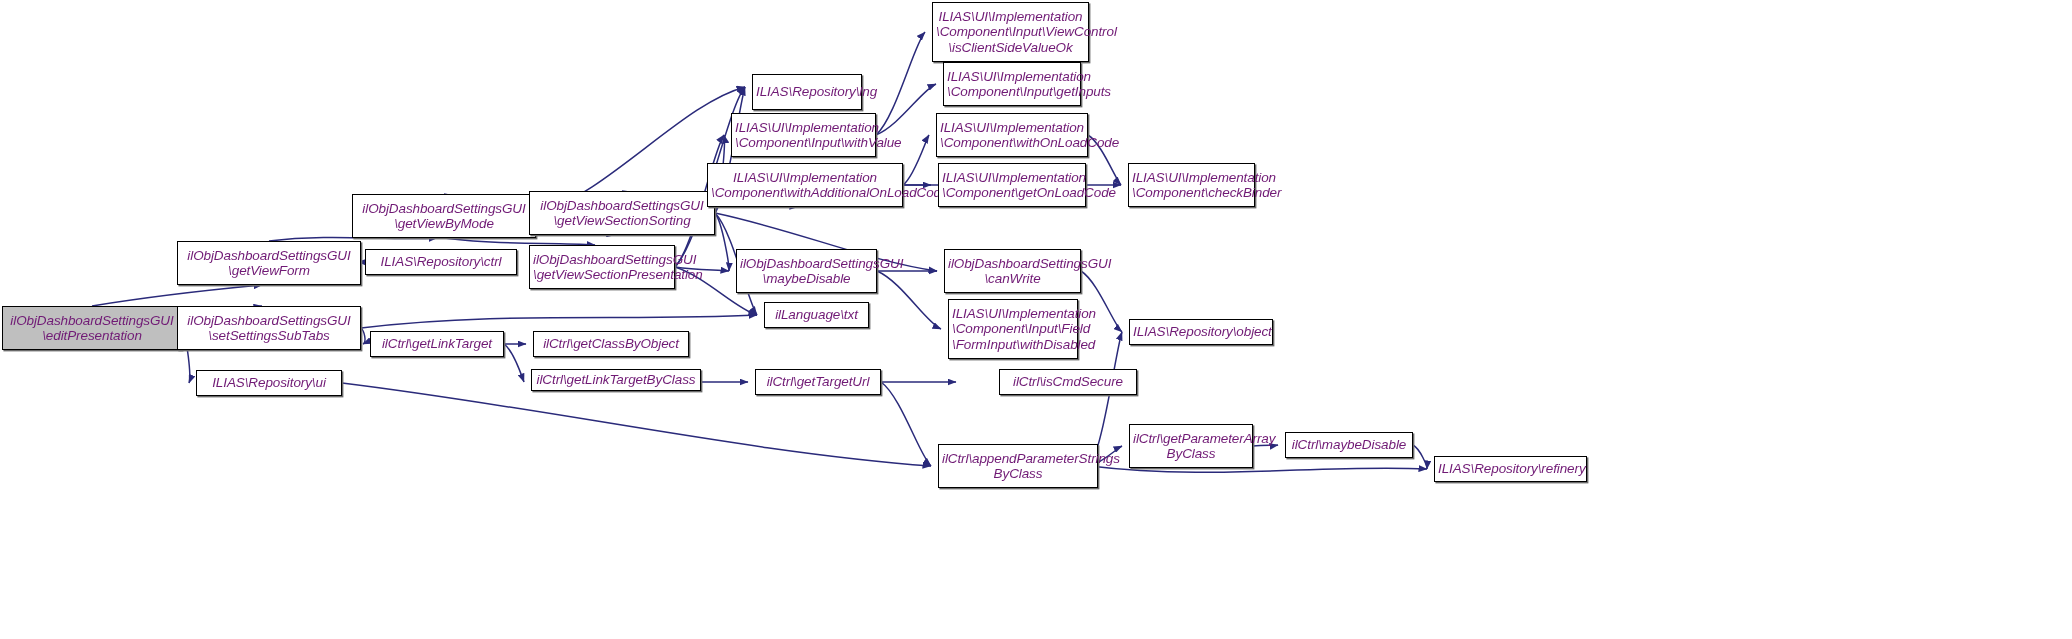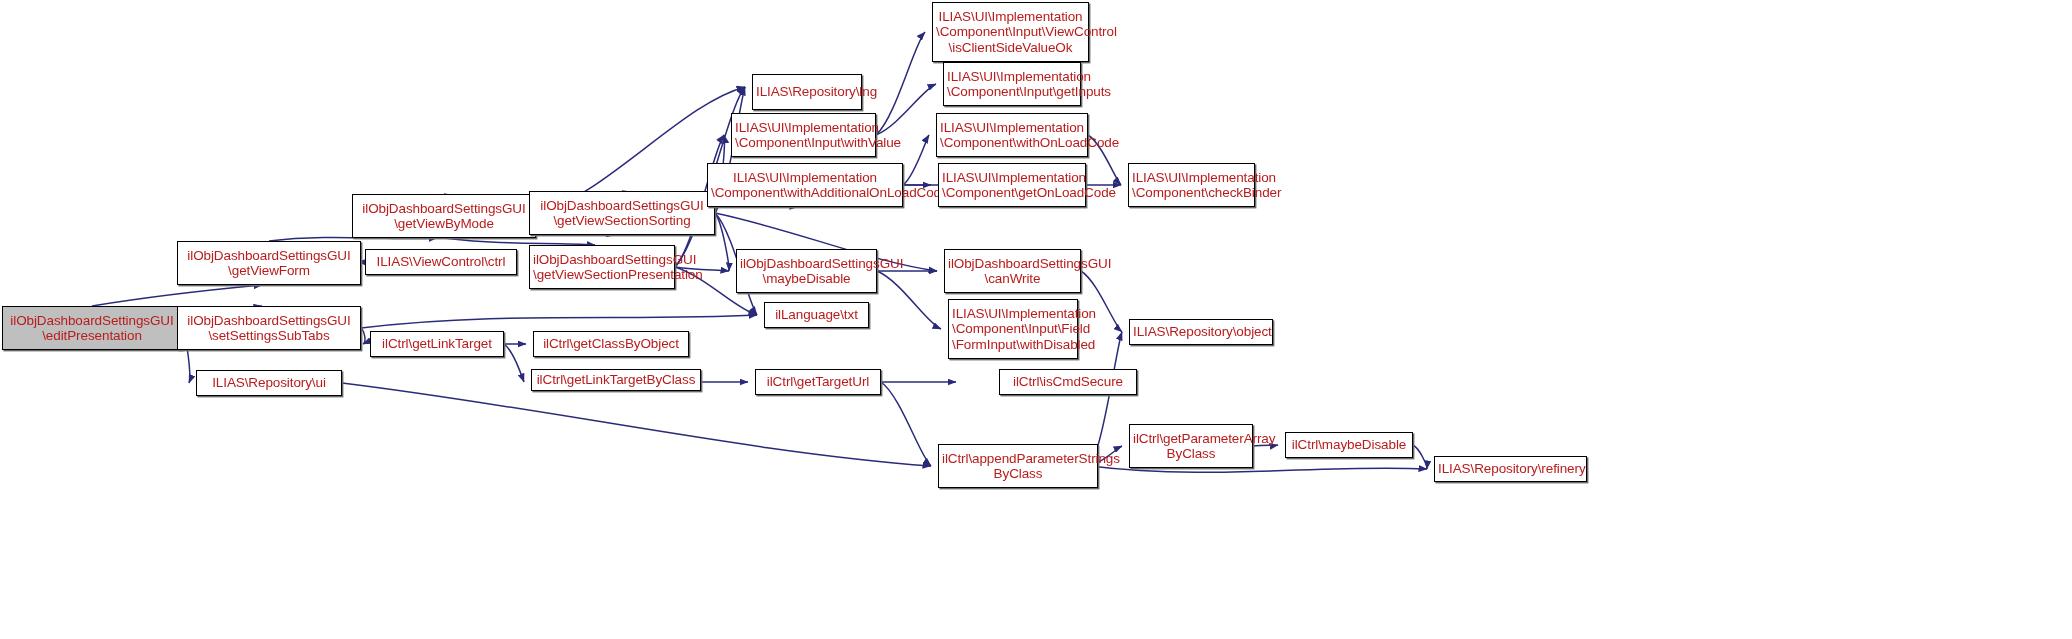--- a/index.html
+++ b/index.html
@@ -22,32 +22,33 @@
     top: 0;
     width: 2072px;
     height: 639px;
     pointer-events: none;
   }
   .node {
     position: absolute;
     box-sizing: border-box;
     border: 1px solid #000000;
     background: #ffffff;
-    color: #b91c1c;
+    color: #701a75;
     display: flex;
     align-items: center;
     justify-content: center;
     text-align: center;
     font-size: 13.5px;
     line-height: 15.5px;
     letter-spacing: -0.1px;
     white-space: pre-line;
     padding: 1px 3px;
     box-shadow: 1.4px 1.4px 0 0 #6b6b6b;
     z-index: 2;
+    font-style: italic;
   }
   .node.root {
     background: #bfbfbf;
     border: 1px solid #000000;
   }
   .node .label {
     display: block;
     width: 100%;
   }
 </style>
@@ -107,21 +108,21 @@
   <div id="node-layer">
       <div class="node root" style="left: 2px; top: 306px; width: 180px; height: 44px;"><span class="label">ilObjDashboardSettingsGUI
 \editPresentation</span></div>
       <div class="node" style="left: 177px; top: 241px; width: 184px; height: 44px;"><span class="label">ilObjDashboardSettingsGUI
 \getViewForm</span></div>
       <div class="node" style="left: 177px; top: 306px; width: 184px; height: 44px;"><span class="label">ilObjDashboardSettingsGUI
 \setSettingsSubTabs</span></div>
       <div class="node" style="left: 196px; top: 370px; width: 146px; height: 26px;"><span class="label">ILIAS\Repository\ui</span></div>
       <div class="node" style="left: 352px; top: 194px; width: 184px; height: 44px;"><span class="label">ilObjDashboardSettingsGUI
 \getViewByMode</span></div>
-      <div class="node" style="left: 365px; top: 249px; width: 152px; height: 26px;"><span class="label">ILIAS\ViewControl\ctrl</span></div>
+      <div class="node" style="left: 365px; top: 249px; width: 152px; height: 26px;"><span class="label">ILIAS\Repository\ctrl</span></div>
       <div class="node" style="left: 529px; top: 191px; width: 186px; height: 44px;"><span class="label">ilObjDashboardSettingsGUI
 \getViewSectionSorting</span></div>
       <div class="node" style="left: 529px; top: 245px; width: 146px; height: 44px;"><span class="label">ilObjDashboardSettingsGUI
 \getViewSectionPresentation</span></div>
       <div class="node" style="left: 370px; top: 331px; width: 134px; height: 26px;"><span class="label">ilCtrl\getLinkTarget</span></div>
       <div class="node" style="left: 533px; top: 331px; width: 156px; height: 26px;"><span class="label">ilCtrl\getClassByObject</span></div>
       <div class="node" style="left: 531px; top: 369px; width: 170px; height: 22px;"><span class="label">ilCtrl\getLinkTargetByClass</span></div>
       <div class="node" style="left: 755px; top: 369px; width: 126px; height: 26px;"><span class="label">ilCtrl\getTargetUrl</span></div>
       <div class="node" style="left: 963px; top: 369px; width: 138px; height: 26px; margin-left: 36px;"><span class="label">ilCtrl\isCmdSecure</span></div>
       <div class="node" style="left: 752px; top: 74px; width: 110px; height: 36px;"><span class="label">ILIAS\Repository\lng</span></div>

